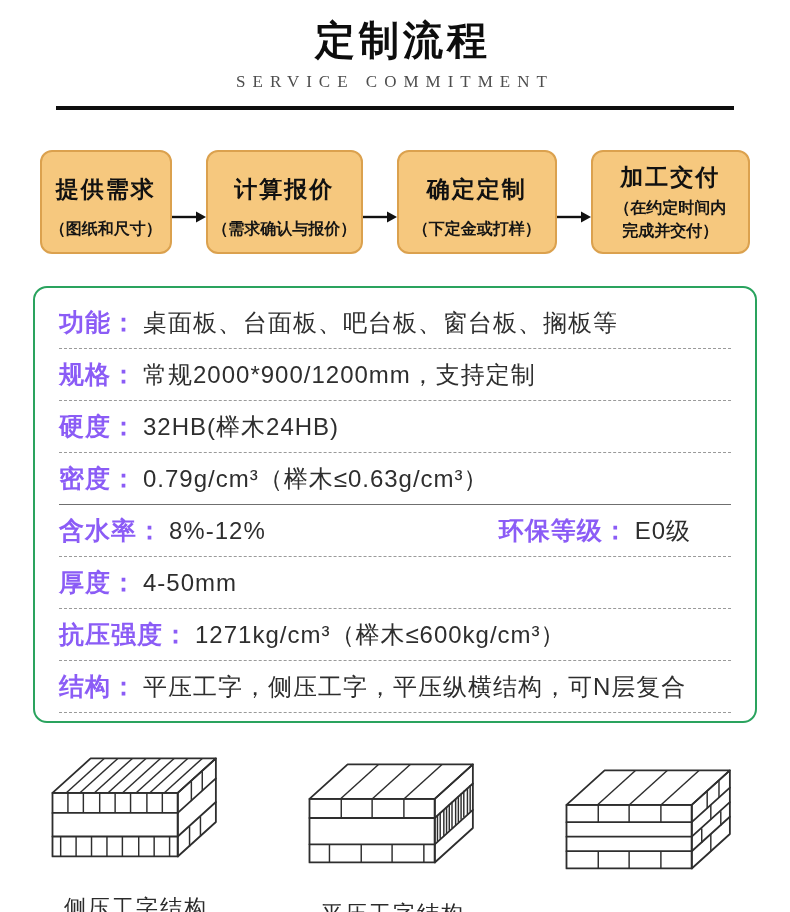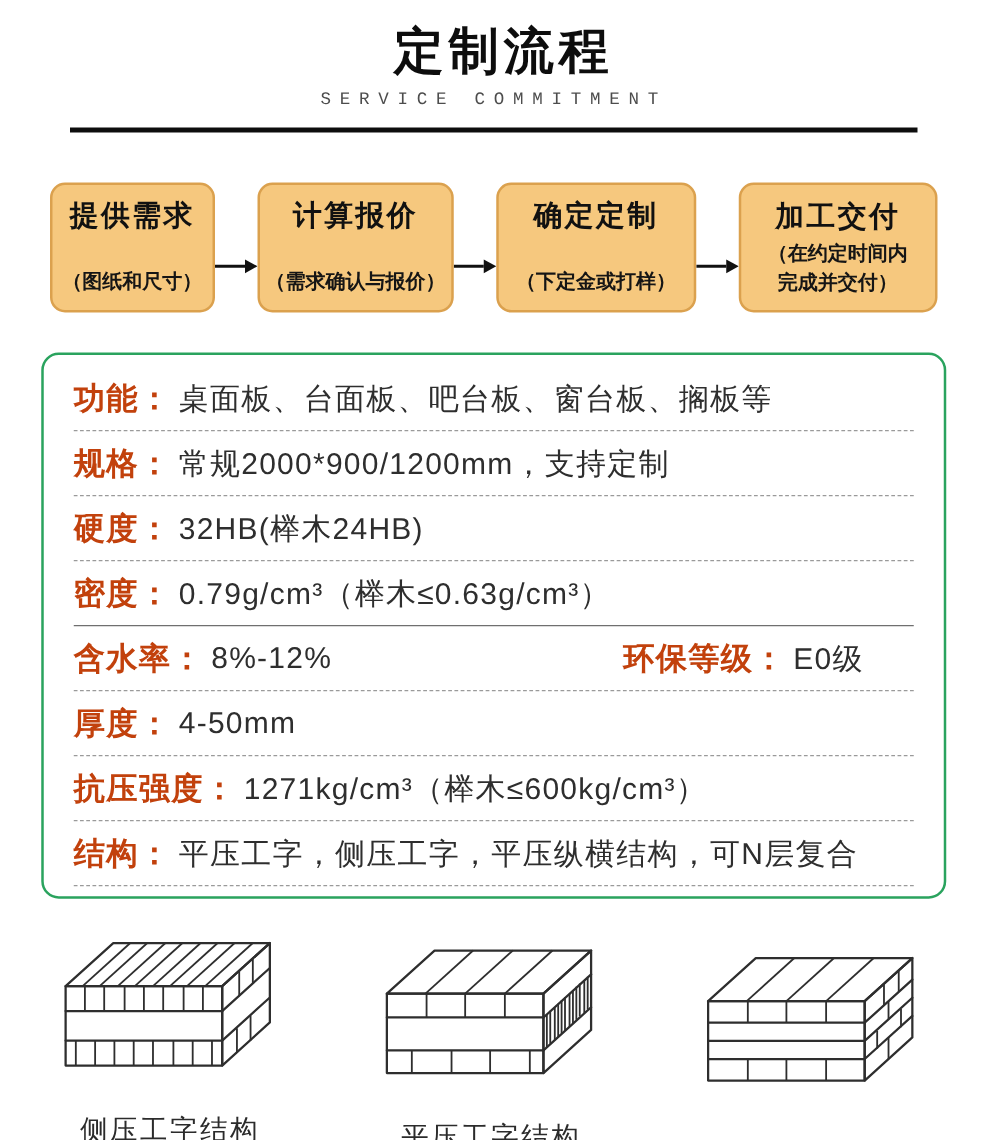--- a/index.html
+++ b/index.html
@@ -7,50 +7,50 @@
   body { font-family:"Liberation Sans","DejaVu Sans",sans-serif; color:#1a1a1a; }
   .page { width:790px; height:912px; margin:0 auto; background:#fff; overflow:hidden; position:relative; }
 
   
   .header { text-align:center; padding-top:18px; }
   .page-title {
     font-family:"Liberation Serif","DejaVu Serif",serif;
     font-size:40px; font-weight:700; letter-spacing:4px; color:#0d0d0d; line-height:1.15;padding-left:16px;
   }
   .page-subtitle {
-    font-family:Liberation Mono, monospace;
-    font-size:14px; letter-spacing:7px; color:#4d4d4d; margin-top:8px;
+    font-family:Liberation Serif, serif;
+    font-size:17px; letter-spacing:7px; color:#4d4d4d; margin-top:8px;
   }
   .title-rule { height:4px; background:#0e0e0e; margin:14px 56px 0 56px; }
 
   
   .steps { display:flex; align-items:center; padding:0 40px; margin-top:40px; }
   .step {
     background:#f6c87e; border:2px solid #dba14e; border-radius:12px;
     height:104px; display:flex; flex-direction:column; align-items:center;
-    justify-content:space-between; padding:9px 4px 12px 4px;
+    justify-content:space-between; padding:22px 4px 12px 4px;
   }
   .step-1 { width:132px; }
   .step-2 { width:158px;text-align:center; }
   .step-3 { width:160px; }
   .step-4 { width:160px; justify-content:flex-start; padding-top:10px; }
   .step-title { font-size:23px; font-weight:700; color:#111; letter-spacing:2px; white-space:nowrap; }
   .step-desc { font-size:16px; font-weight:600; color:#151515; white-space:nowrap; }
   .step-4 .step-desc { line-height:1.45; margin-top:3px; }
   .step-4 .step-desc + .step-desc { margin-top:0; }
   .arrow { flex:1 1 auto; display:flex; justify-content:center; align-items:center; margin-top:30px; }
 
   
   .specs {
     margin:32px 33px 0 33px; height:437px;
     border:2px solid #2aa35e; border-radius:14px;
     padding:12px 24px 8px 24px;
   }
   .spec-row { height:45px; display:flex; align-items:center; white-space:nowrap; }
-  .spec-label { font-size:25px; font-weight:700; color:#c2410c; letter-spacing:1px; }
+  .spec-label { font-size:25px; font-weight:700; color:#8b5cf6; letter-spacing:1px; }
   .spec-value { font-size:24px; color:#2e2e2e; letter-spacing:1px; margin-left:6px; }
   .spec-label.right { margin-left:auto; }
   .spec-row .right-gap { margin-right:40px; }
   .divider { border-top:1px dashed #9a9a9a; margin:3px 0; }
   .divider.solid { border-top:1px solid #6f6f6f; }
 
   
   .diagrams { display:flex; padding:0 26px 0 22px; margin-top:20px; justify-content:space-between; }
   .diagram { width:228px; display:flex; flex-direction:column; align-items:center;gap:28px; }
   .diagram svg { display:block; }

